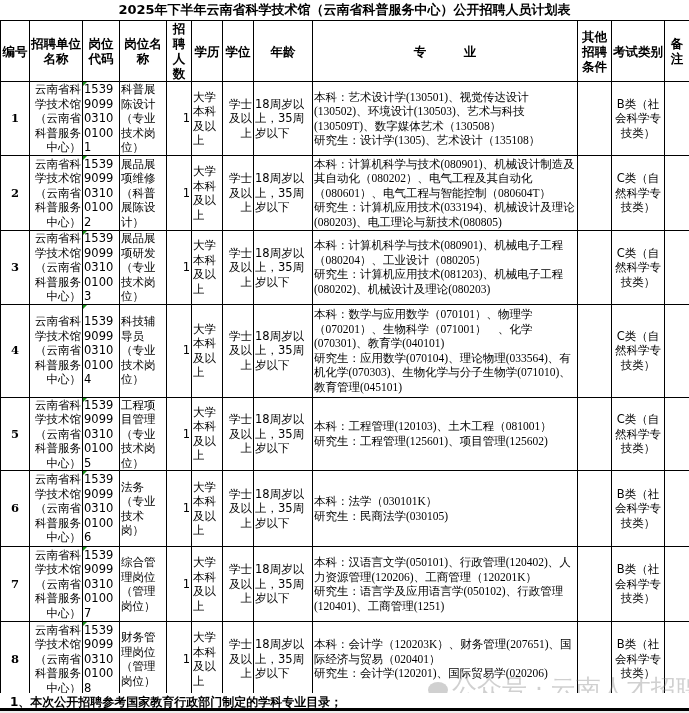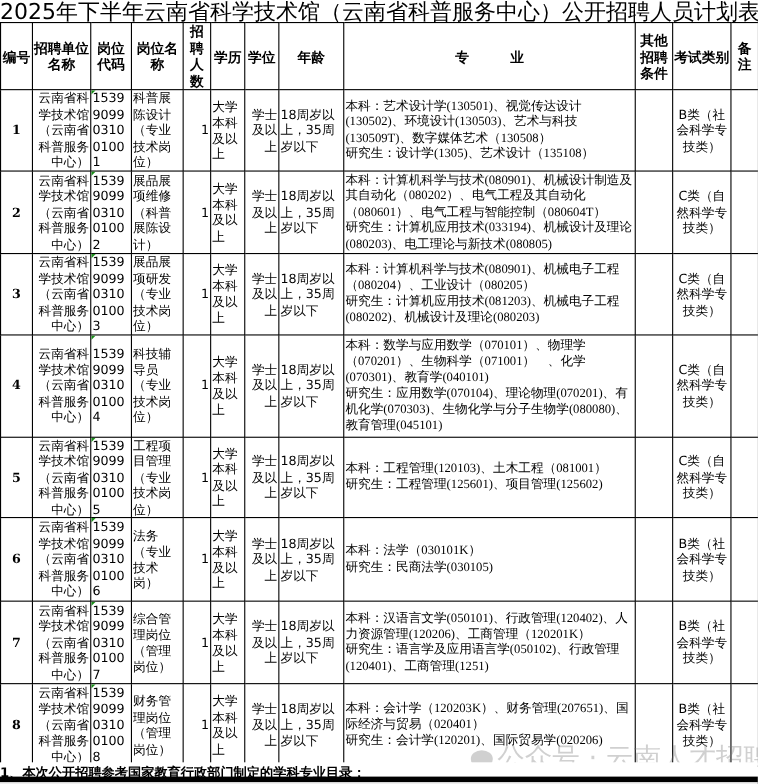--- a/index.html
+++ b/index.html
@@ -1,36 +1,36 @@
 <!DOCTYPE html>
 <html><head>
 <meta charset="utf-8">
 <style>
   html, body { margin:0; padding:0; background:#ffffff; }
   body { width:689px; height:713px; overflow:hidden; position:relative;
          font-family:"DejaVu Sans", sans-serif; color:#000; }
   .title { position:absolute; left:0; top:0; width:689px; height:20px;
-           font-size:20px; line-height:20px; font-weight:normal;
+           text-align:center; font-size:13px; line-height:20px; font-weight:bold;
            letter-spacing:0px; white-space:nowrap; }
   table.grid { position:absolute; left:0; top:20px; border-collapse:collapse;
                table-layout:fixed; width:689px; }
   table.grid td, table.grid th { border:1px solid #000; padding:0 1px; overflow:hidden;
                font-size:11.5px; line-height:14.5px; vertical-align:middle; }
   table.grid th { font-weight:bold; font-size:12.5px; line-height:15px; text-align:center; }
   .c { text-align:right;margin-top:16px; }
   .l { text-align:left; }
   .idx { font-weight:bold; text-align:center; font-family:"DejaVu Serif", serif; }
   .code { font-size:10.5px; line-height:15px; position:relative;margin-left:12px; }
   .code .flag { position:absolute; left:0; top:0; width:0; height:0;
                 border-top:4px solid #1a8f1a; border-right:4px solid transparent; }
   .major { font-size:10.8px; line-height:14.2px; padding-left:2px;font-family:Liberation Serif, serif; }
   .exam { font-size:10.5px; line-height:14px; text-align:center; }
   .footer { position:absolute; left:0; top:693px; width:689px; height:20px;
-            font-size:12px; font-weight:bold; line-height:18px; padding-left:0;
-            box-sizing:border-box; border-bottom:7px solid #000000; background:#fff; }
+            font-size:12px; font-weight:bold; line-height:18px; padding-left:10px;
+            box-sizing:border-box; border-bottom:5px solid #000000; background:#fff; }
   .watermark { position:absolute; left:428px; top:672px; font-size:25px; color:rgba(120,120,120,0.35);
                white-space:nowrap; pointer-events:none; }
   .watermark .wm-icon { display:inline-block; width:20px; height:16px; border-radius:50%;
                background:rgba(120,120,120,0.35); vertical-align:middle; margin-right:4px; }
   .strip { position:absolute; left:0; top:711px; width:689px; height:2px; background:#eee; }
 </style>
 </head>
 <body>
 
 <div class="title">2025年下半年云南省科学技术馆（云南省科普服务中心）公开招聘人员计划表</div>
@@ -122,21 +122,21 @@
         <td class="idx">4</td>
         <td class="c">云南省科学技术馆（云南省科普服务中心）</td>
         <td class="l code"><span class="flag"></span><span style="word-break:break-all">15399099031001004</span></td>
         <td class="l">科技辅导员（专业技术岗位）</td>
         <td class="c">1</td>
         <td class="l">大学本科及以上</td>
         <td class="c">学士及以上</td>
         <td class="l">18周岁以上，35周岁以下</td>
         <td class="l major">
           <div>本科：数学与应用数学（070101）、物理学（070201）、生物科学（071001）　、化学(070301)、教育学(040101)</div>
-          <div>研究生：应用数学(070104)、理论物理(070201)、有机化学(070303)、生物化学与分子生物学(080080)、教育管理(045101)</div>
+          <div>研究生：应用数学(070104)、理论物理(033564)、有机化学(070303)、生物化学与分子生物学(071010)、教育管理(045101)</div>
         </td>
         <td class="c"></td>
         <td class="exam">C类（自然科学专技类）</td>
         <td class="c"></td>
       </tr>
       <tr style="height: 73px;">
         <td class="idx">5</td>
         <td class="c">云南省科学技术馆（云南省科普服务中心）</td>
         <td class="l code"><span class="flag"></span><span style="word-break:break-all">15399099031001005</span></td>
         <td class="l">工程项目管理（专业技术岗位）</td>

